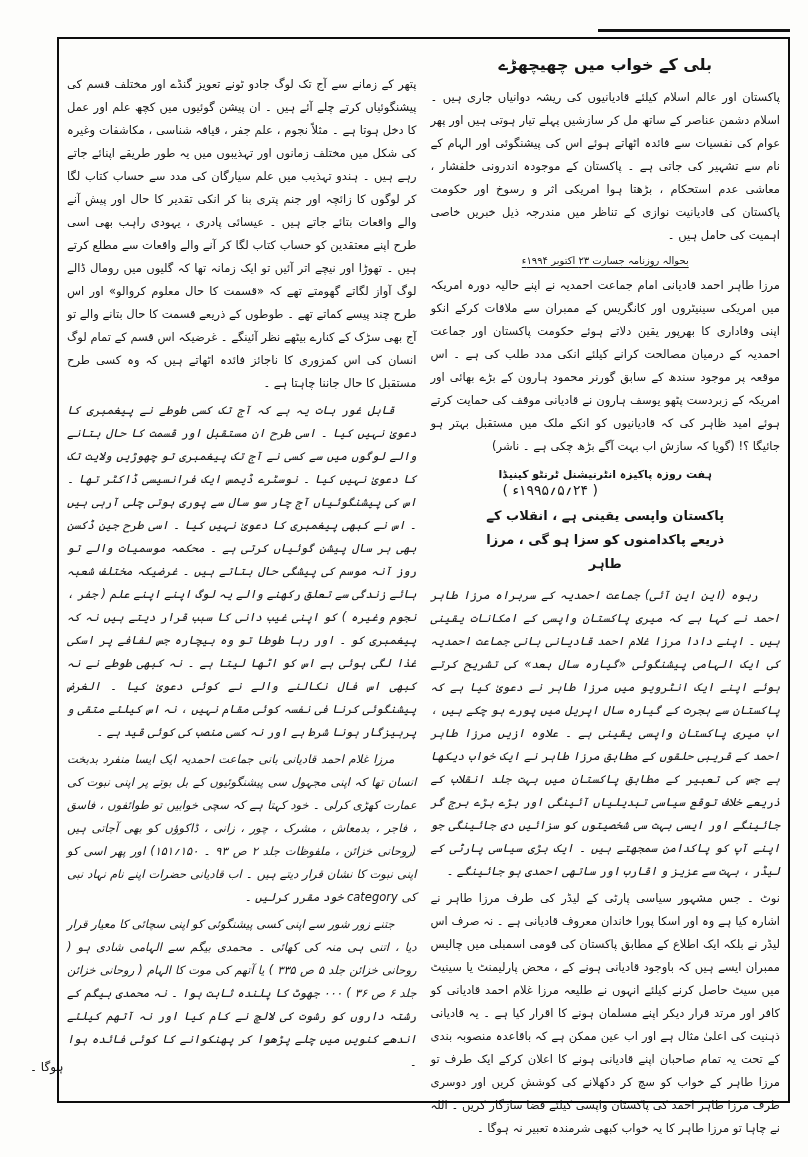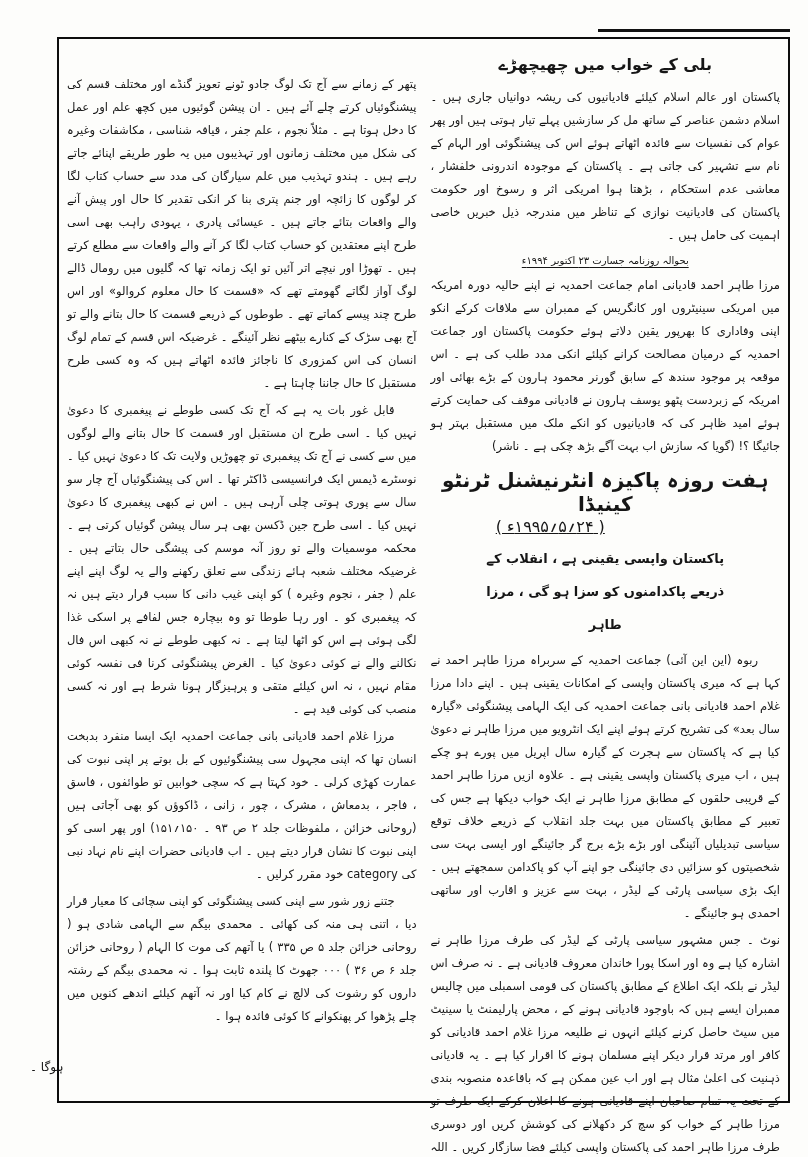--- a/index.html
+++ b/index.html
@@ -57,46 +57,45 @@
     text-align:center;
     margin:0 0 12px 0;
     letter-spacing:0.5px;
   }
   .para{
     font-size:11.5px;
     line-height:23px;
     text-align:justify;
     margin:0 0 4px 0;
   }
-  .indent{text-indent:22px;}
+  .indent{text-indent:22px;font-style:italic;}
   .ref-line{
     font-size:10px;
     text-align:center;
     text-decoration:underline;
     text-underline-offset:3px;
     margin:8px 0 8px 0;
   }
   .source-title{
-    font-size:20px;
+    font-size:11px;
     font-weight:bold;
     text-align:center;
     margin-top:10px;
     letter-spacing:0.3px;
   }
   .source-date{
-    font-size:16px;
+    font-size:14px;
     text-align:center;
     margin:1px 110px 2px 0;
-    text-decoration:underline;
   }
   .subheading{
     font-size:13px;
     font-weight:bold;
     text-align:center;
-    line-height:33px;
+    line-height:24px;
     max-width:265px;
     margin:6px auto 8px auto;
   }
   .stray-word{
     position:absolute;
     left:30px;top:1060px;
     font-size:12px;
     direction:rtl;
   }
 </style>

